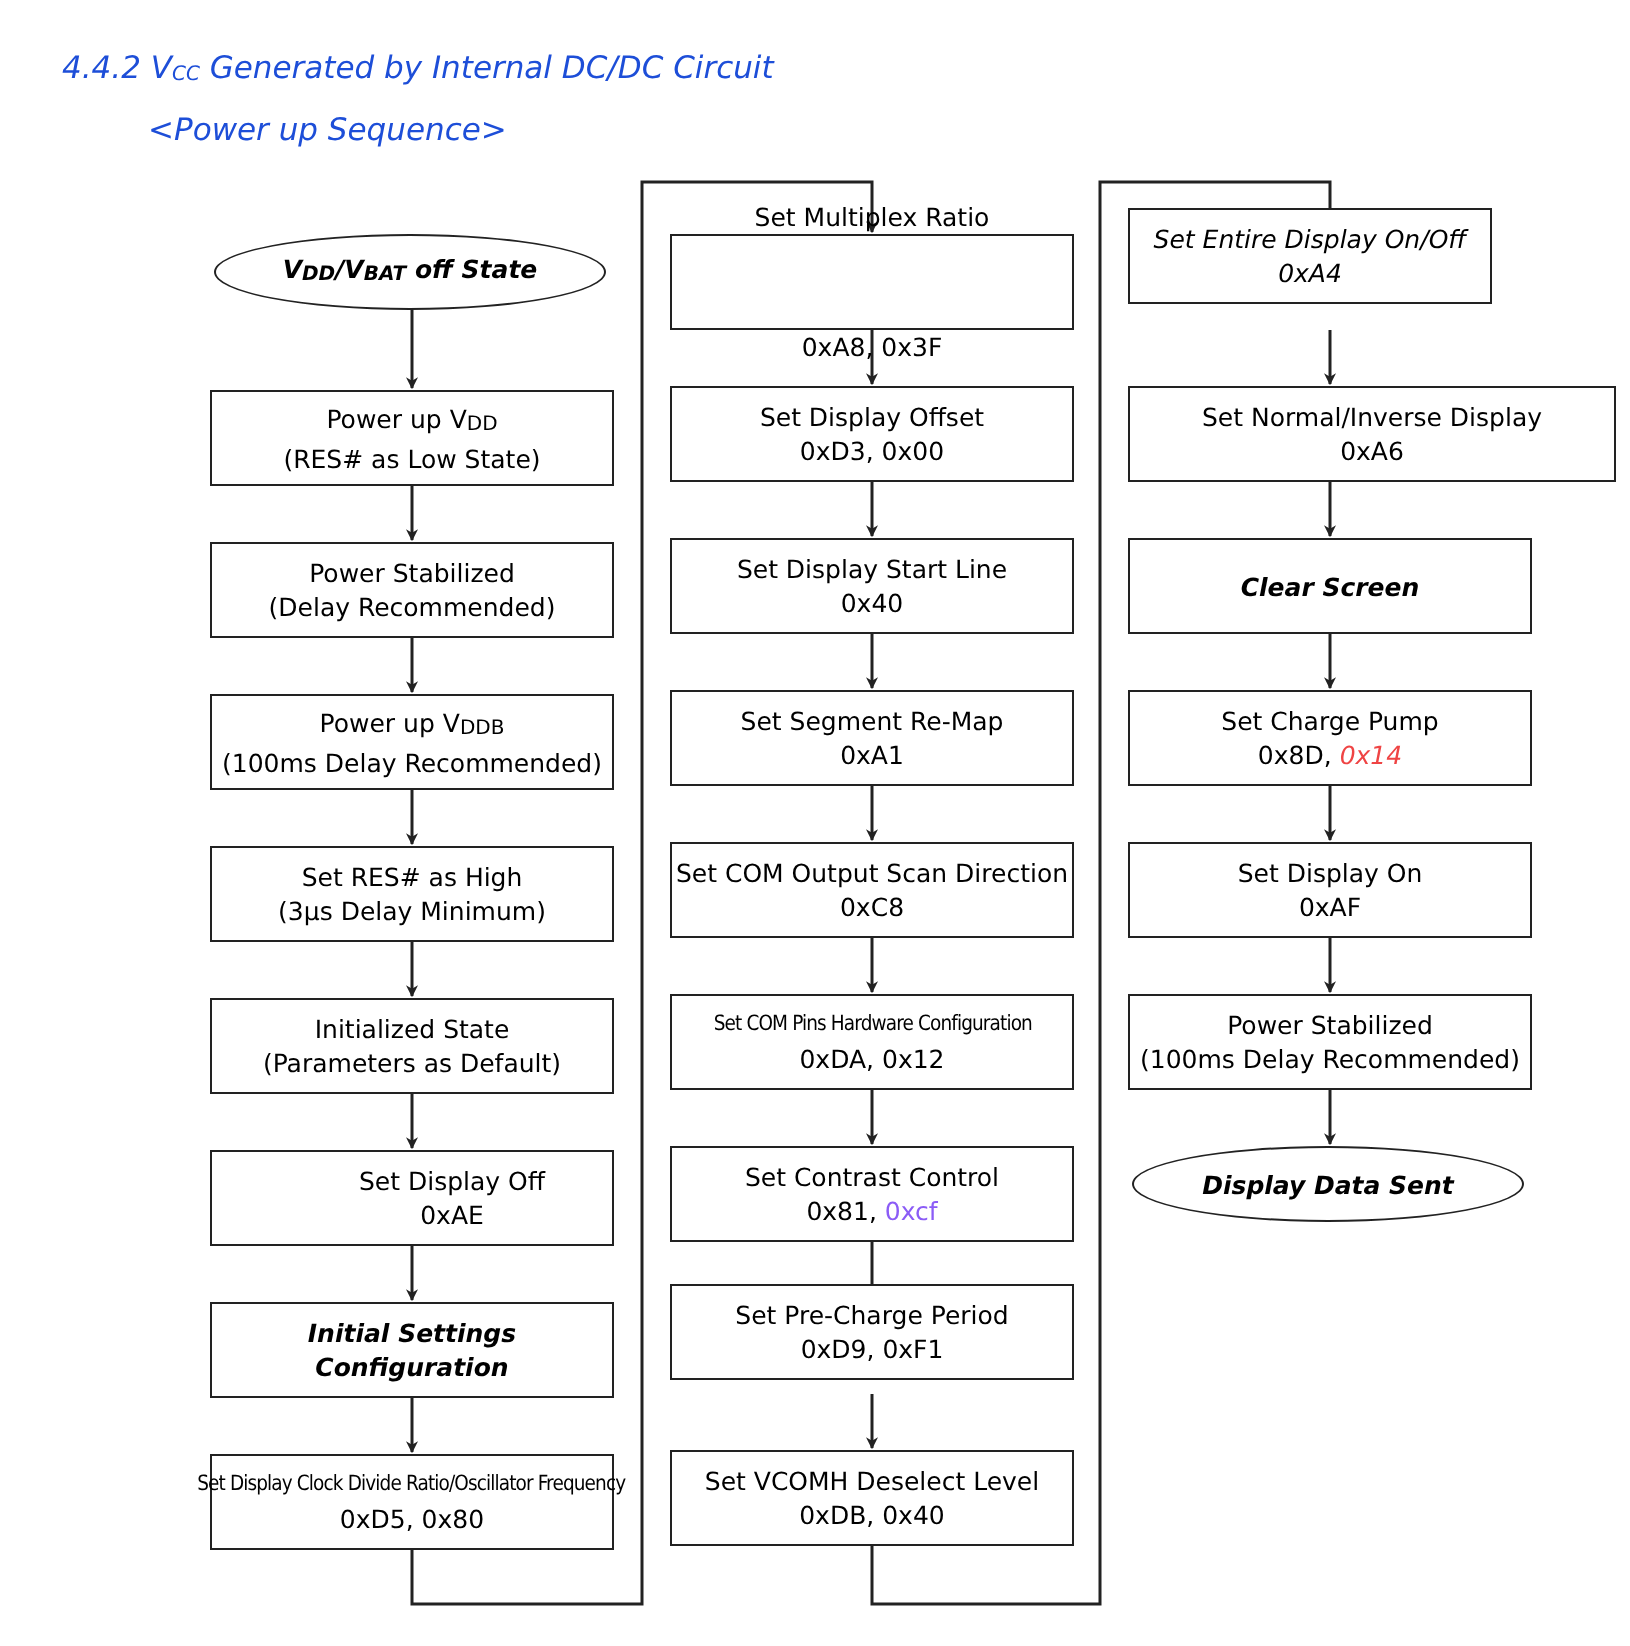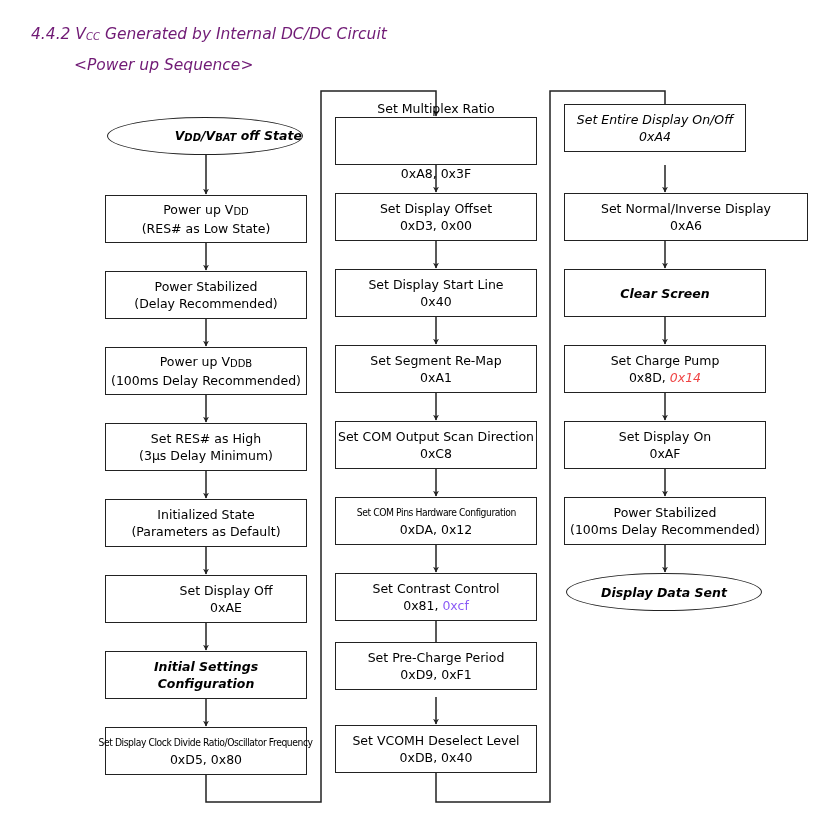--- a/index.html
+++ b/index.html
@@ -1,18 +1,18 @@
 <!DOCTYPE html>
 <html><head>
 <meta charset="utf-8">
 <style>
   html, body { margin: 0; padding: 0; background: #ffffff; }
   body { width: 815px; height: 823px; position: relative; overflow: hidden;
          font-family: "DejaVu Sans", sans-serif; color: #000; }
-  .heading { position: absolute; color: #701a75; font-style: italic;
+  .heading { position: absolute; color: #1d4ed8; font-style: italic;
              font-family: "DejaVu Sans", sans-serif; white-space: nowrap; }
   #title { left: 31px; top: 25px; font-size: 15.5px; }
   #subtitle { left: 74px; top: 56px; font-size: 15.5px; }
   .sub { font-size: 10px; vertical-align: -1px; }
   svg#flow { position: absolute; left: 0; top: 0; }
   .node { position: absolute; box-sizing: border-box; border: 1.5px solid #222;
           background: #fff; display: flex; flex-direction: column;
           align-items: center; justify-content: center; text-align: center;
           font-size: 12.5px; line-height: 17px; }
   .node.ellipse { border-radius: 50%; }
@@ -56,21 +56,21 @@
       <polyline points="665,317 665,344" marker-end="url(#arr)"></polyline>
       <polyline points="665,393 665,420" marker-end="url(#arr)"></polyline>
       <polyline points="665,469 665,496" marker-end="url(#arr)"></polyline>
       <polyline points="665,545 665,572" marker-end="url(#arr)"></polyline>
       <polyline points="206,775 206,802 321,802 321,91 436,91 436,116" marker-end="url(#arr)"></polyline>
       <polyline points="436,773 436,802 550,802 550,91 665,91 665,116" marker-end="url(#arr)"></polyline>
     </g>
 </svg>
 
 <div id="nodes">
-    <div class="node ellipse bold" style="left: 107px; top: 117px; width: 196px; height: 38px; align-items: flex-end;">
+    <div class="node ellipse bold" style="left: 107px; top: 117px; width: 196px; height: 38px;">
       <span class="l1"><span>V</span><span class="sub">DD</span><span>/V</span><span class="sub">BAT</span><span> off State</span></span>
     </div>
     <div class="node" style="left: 105px; top: 195px; width: 202px; height: 48px;">
       <span class="l1"><span>Power up V</span><span class="sub">DD</span></span>
       <span class="l2">(RES# as Low State)</span>
     </div>
     <div class="node" style="left: 105px; top: 271px; width: 202px; height: 48px;">
       <span class="l1">Power Stabilized</span>
       <span class="l2">(Delay Recommended)</span>
     </div>

